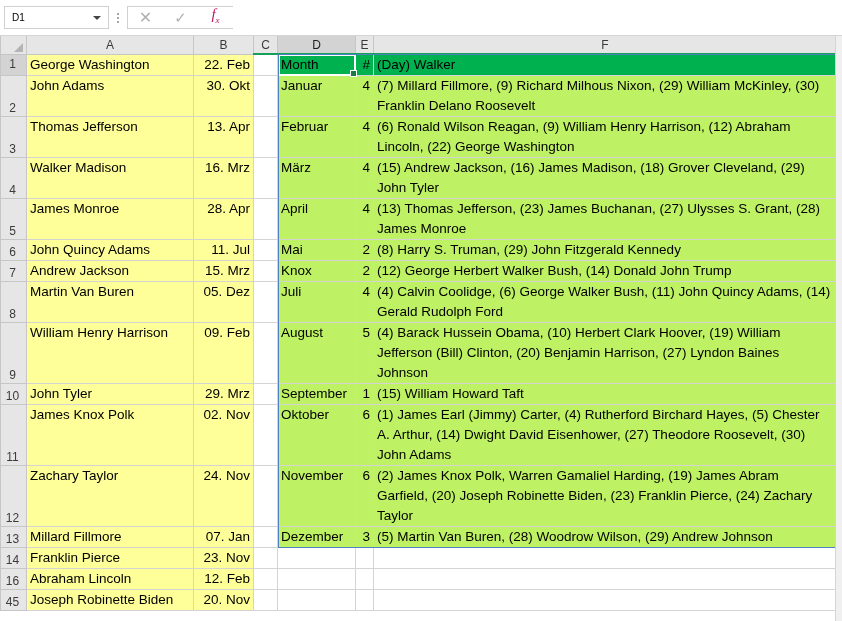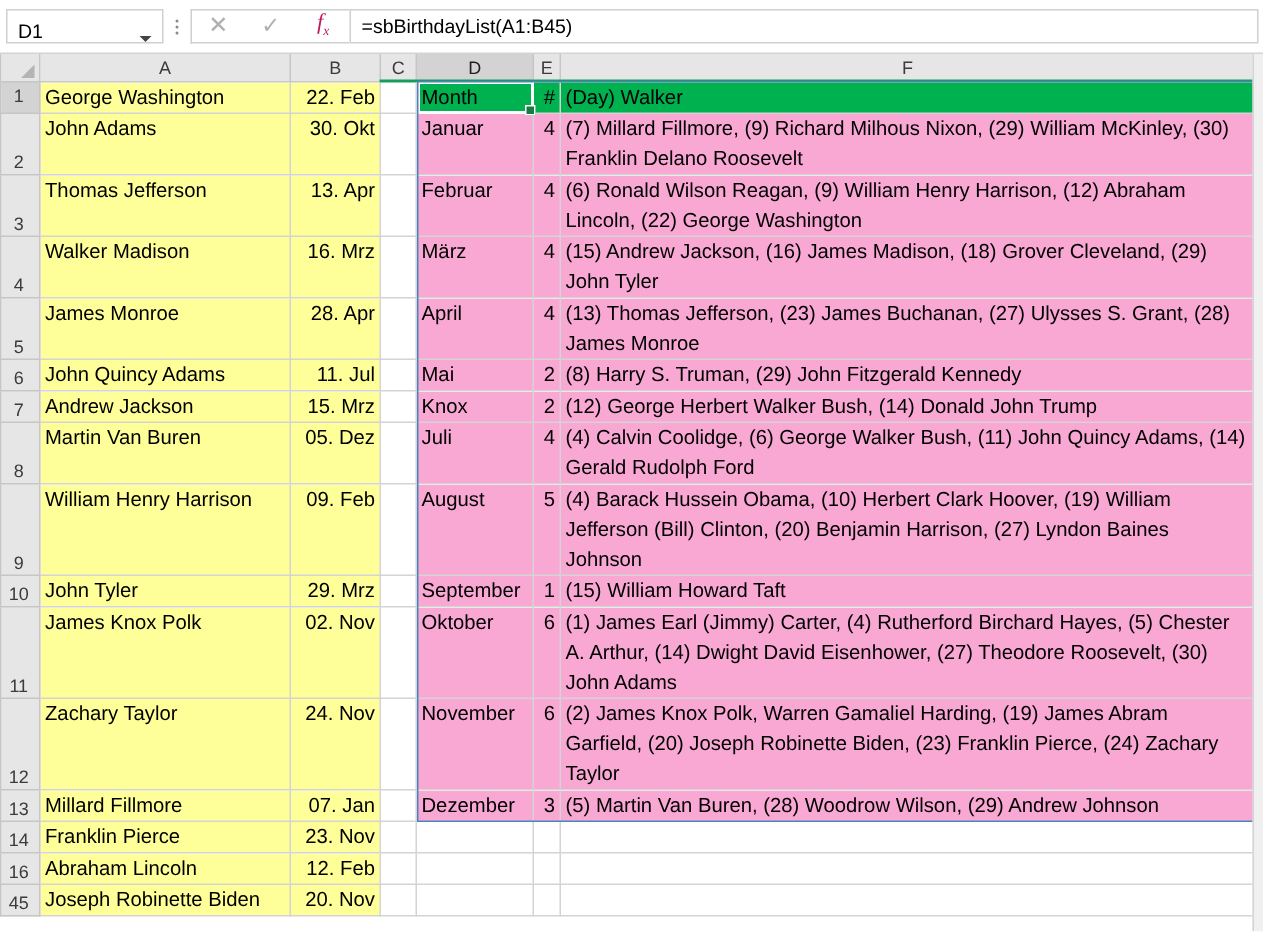--- a/index.html
+++ b/index.html
@@ -14,22 +14,22 @@
   #formula-strip{
     height:36px;box-sizing:border-box;
     background:#ffffff;
     display:flex;align-items:center;
     padding:0 0 0 4px;
     border-bottom:1px solid #d4d4d4;
   }
   #name-box{
     width:105px;height:23px;box-sizing:border-box;
     border:1px solid #d0d0d0;background:#fff;
-    display:flex;align-items:flex-end;
-    padding:0 4px 0 7px;font-size:13px;
+    display:flex;align-items:center;
+    padding:0 4px 0 7px;font-size:10px;
     position:relative;
   }
   #name-box .nb-text{flex:1;}
   .caret-dn{
     width:0;height:0;border-left:4px solid transparent;
     border-right:4px solid transparent;border-top:4px solid #444;
     margin-right:3px;
   }
   #vdots{
     width:18px;display:flex;flex-direction:column;align-items:center;
@@ -82,21 +82,21 @@
   }
   td.rhead.first{vertical-align:middle;background:#d3d3d3;}
   
   td.cell{
     border-right:1px solid #d4d4d4;border-bottom:1px solid #d4d4d4;
     padding:0 3px;vertical-align:top;font-size:13.5px;line-height:20px;
     overflow:hidden;
   }
   td.yellow{background:#ffff99;}
   td.blank{background:#ffffff;}
-  td.green{background:#f9a8d4;}
+  td.green{background:#bef264;}
   td.greenhdr{background:#00b14f;font-weight:normal;}
   td.num{text-align:right;}
   .wrapcell{white-space:normal;word-wrap:break-word;}
   
   #d1sel{
     position:absolute;
     border:2px solid #ffffff;
     box-sizing:border-box;
     pointer-events:none;
   }
@@ -130,23 +130,20 @@
       <i></i>
       <i></i>
   </div>
 
   <div id="fx-group">
     <span class="fxbtn fx-x">✕</span>
     <span class="fxbtn fx-chk">✓</span>
     <span class="fxbtn fx-fx"><i>f</i><sub>x</sub></span>
   </div>
 
-  <div id="formula-input">
-    <span>=sbBirthdayList(A1:B45)</span>
-  </div>
 </div>
 
 <div id="grid">
   <table class="sheet" id="sheet">
     <tbody id="sheet-body">
         <tr class="chead">
           <td class="corner" style="width: 26px;">
             <span class="tri"></span>
           </td>
           <td style="width: 167px;">A</td>

